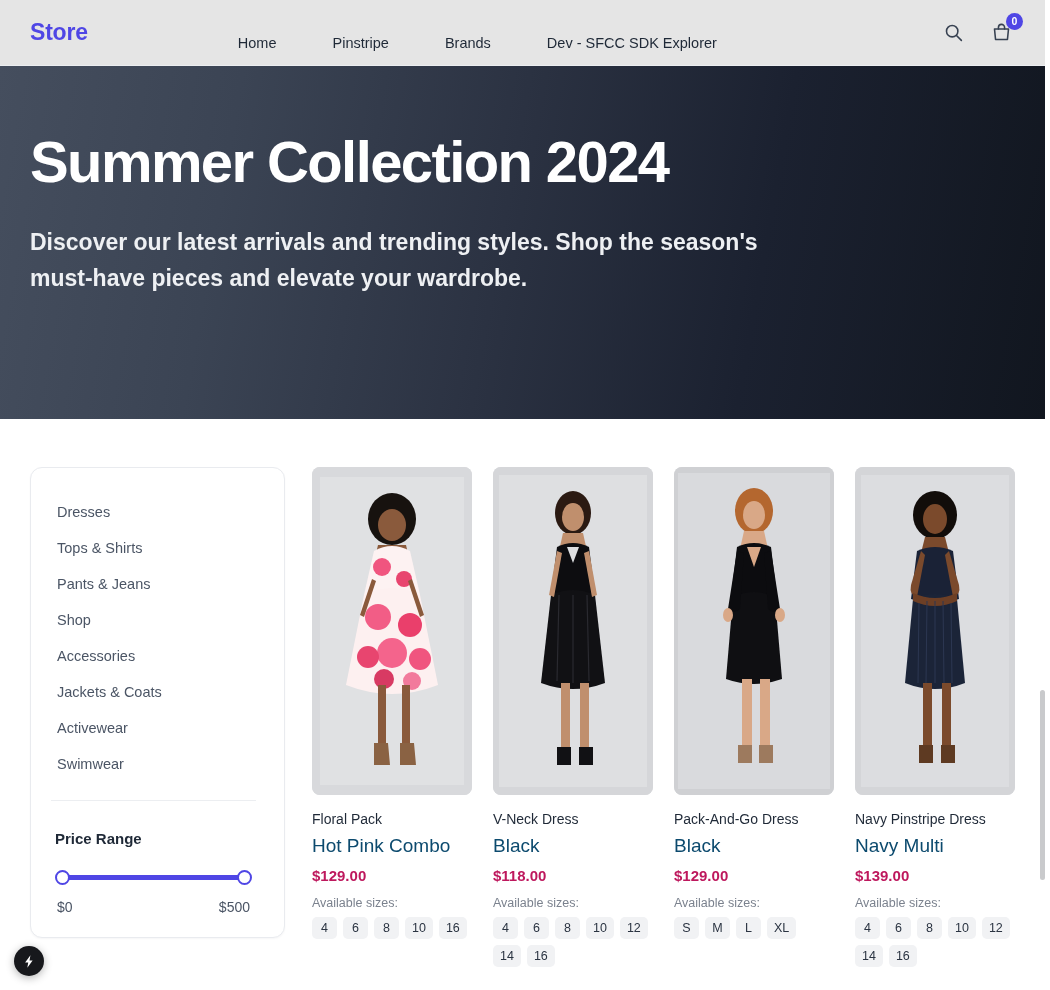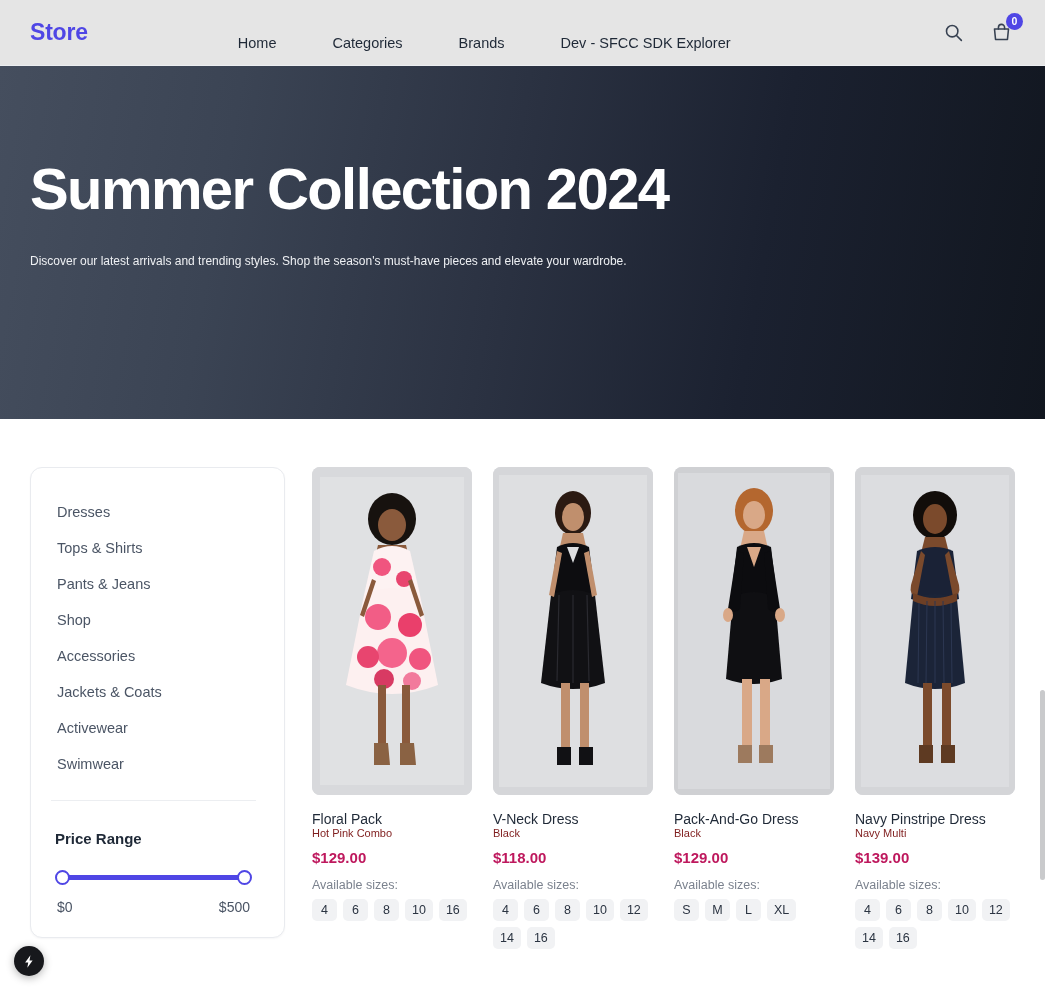--- a/index.html
+++ b/index.html
@@ -111,24 +111,24 @@
     color: #ffffff;
     font-size: 58px;
     font-weight: bold;
     letter-spacing: -1.6px;
     line-height: 1.05;
     margin-bottom: 32px;
   }
 
   .hero-sub {
     color: #eef0f3;
-    font-size: 12px;
+    font-size: 23px;
     line-height: 1.55;
     max-width: 745px;
-    font-weight: 400;
+    font-weight: 700;
   }
 
   
   .content {
     display: flex;
     padding: 48px 0 0 30px;
     gap: 27px;
     align-items: flex-start;
   }
 
@@ -226,22 +226,23 @@
   .product-image svg { display: block; width: 100%; height: 100%; }
 
   .product-name {
     font-size: 14px;
     color: #1f2937;
     margin-top: 16px;
     cursor: pointer;
   }
 
   .product-color {
-    font-size: 11px;
-    color: #7f1d1d;
+    font-size: 19px;
+    color: #0c4a6e;
+    margin-top: 8px;
   }
 
   .product-price {
     font-size: 15px;
     font-weight: bold;
     color: #be185d;
     margin-top: 10px;
   }
 
   .sizes-label {
@@ -309,21 +310,21 @@
 </head>
 <body>
 
 <div class="page">
 
   <header class="header">
     <div class="logo">Store</div>
 
     <nav class="main-nav">
       <span class="nav-link">Home</span>
-      <span class="nav-link">Categories</span>
+      <span class="nav-link">Pinstripe</span>
       <span class="nav-link">Brands</span>
       <span class="nav-link">Dev - SFCC SDK Explorer</span>
     </nav>
 
     <div class="header-actions">
       <div class="icon-btn">
         <svg viewBox="0 0 24 24" width="21" height="21" fill="none" stroke="currentColor" stroke-width="1.8">
           <circle cx="10.5" cy="10.5" r="6.5"></circle>
           <line x1="15.4" y1="15.4" x2="21" y2="21" stroke-linecap="round"></line>
         </svg>

